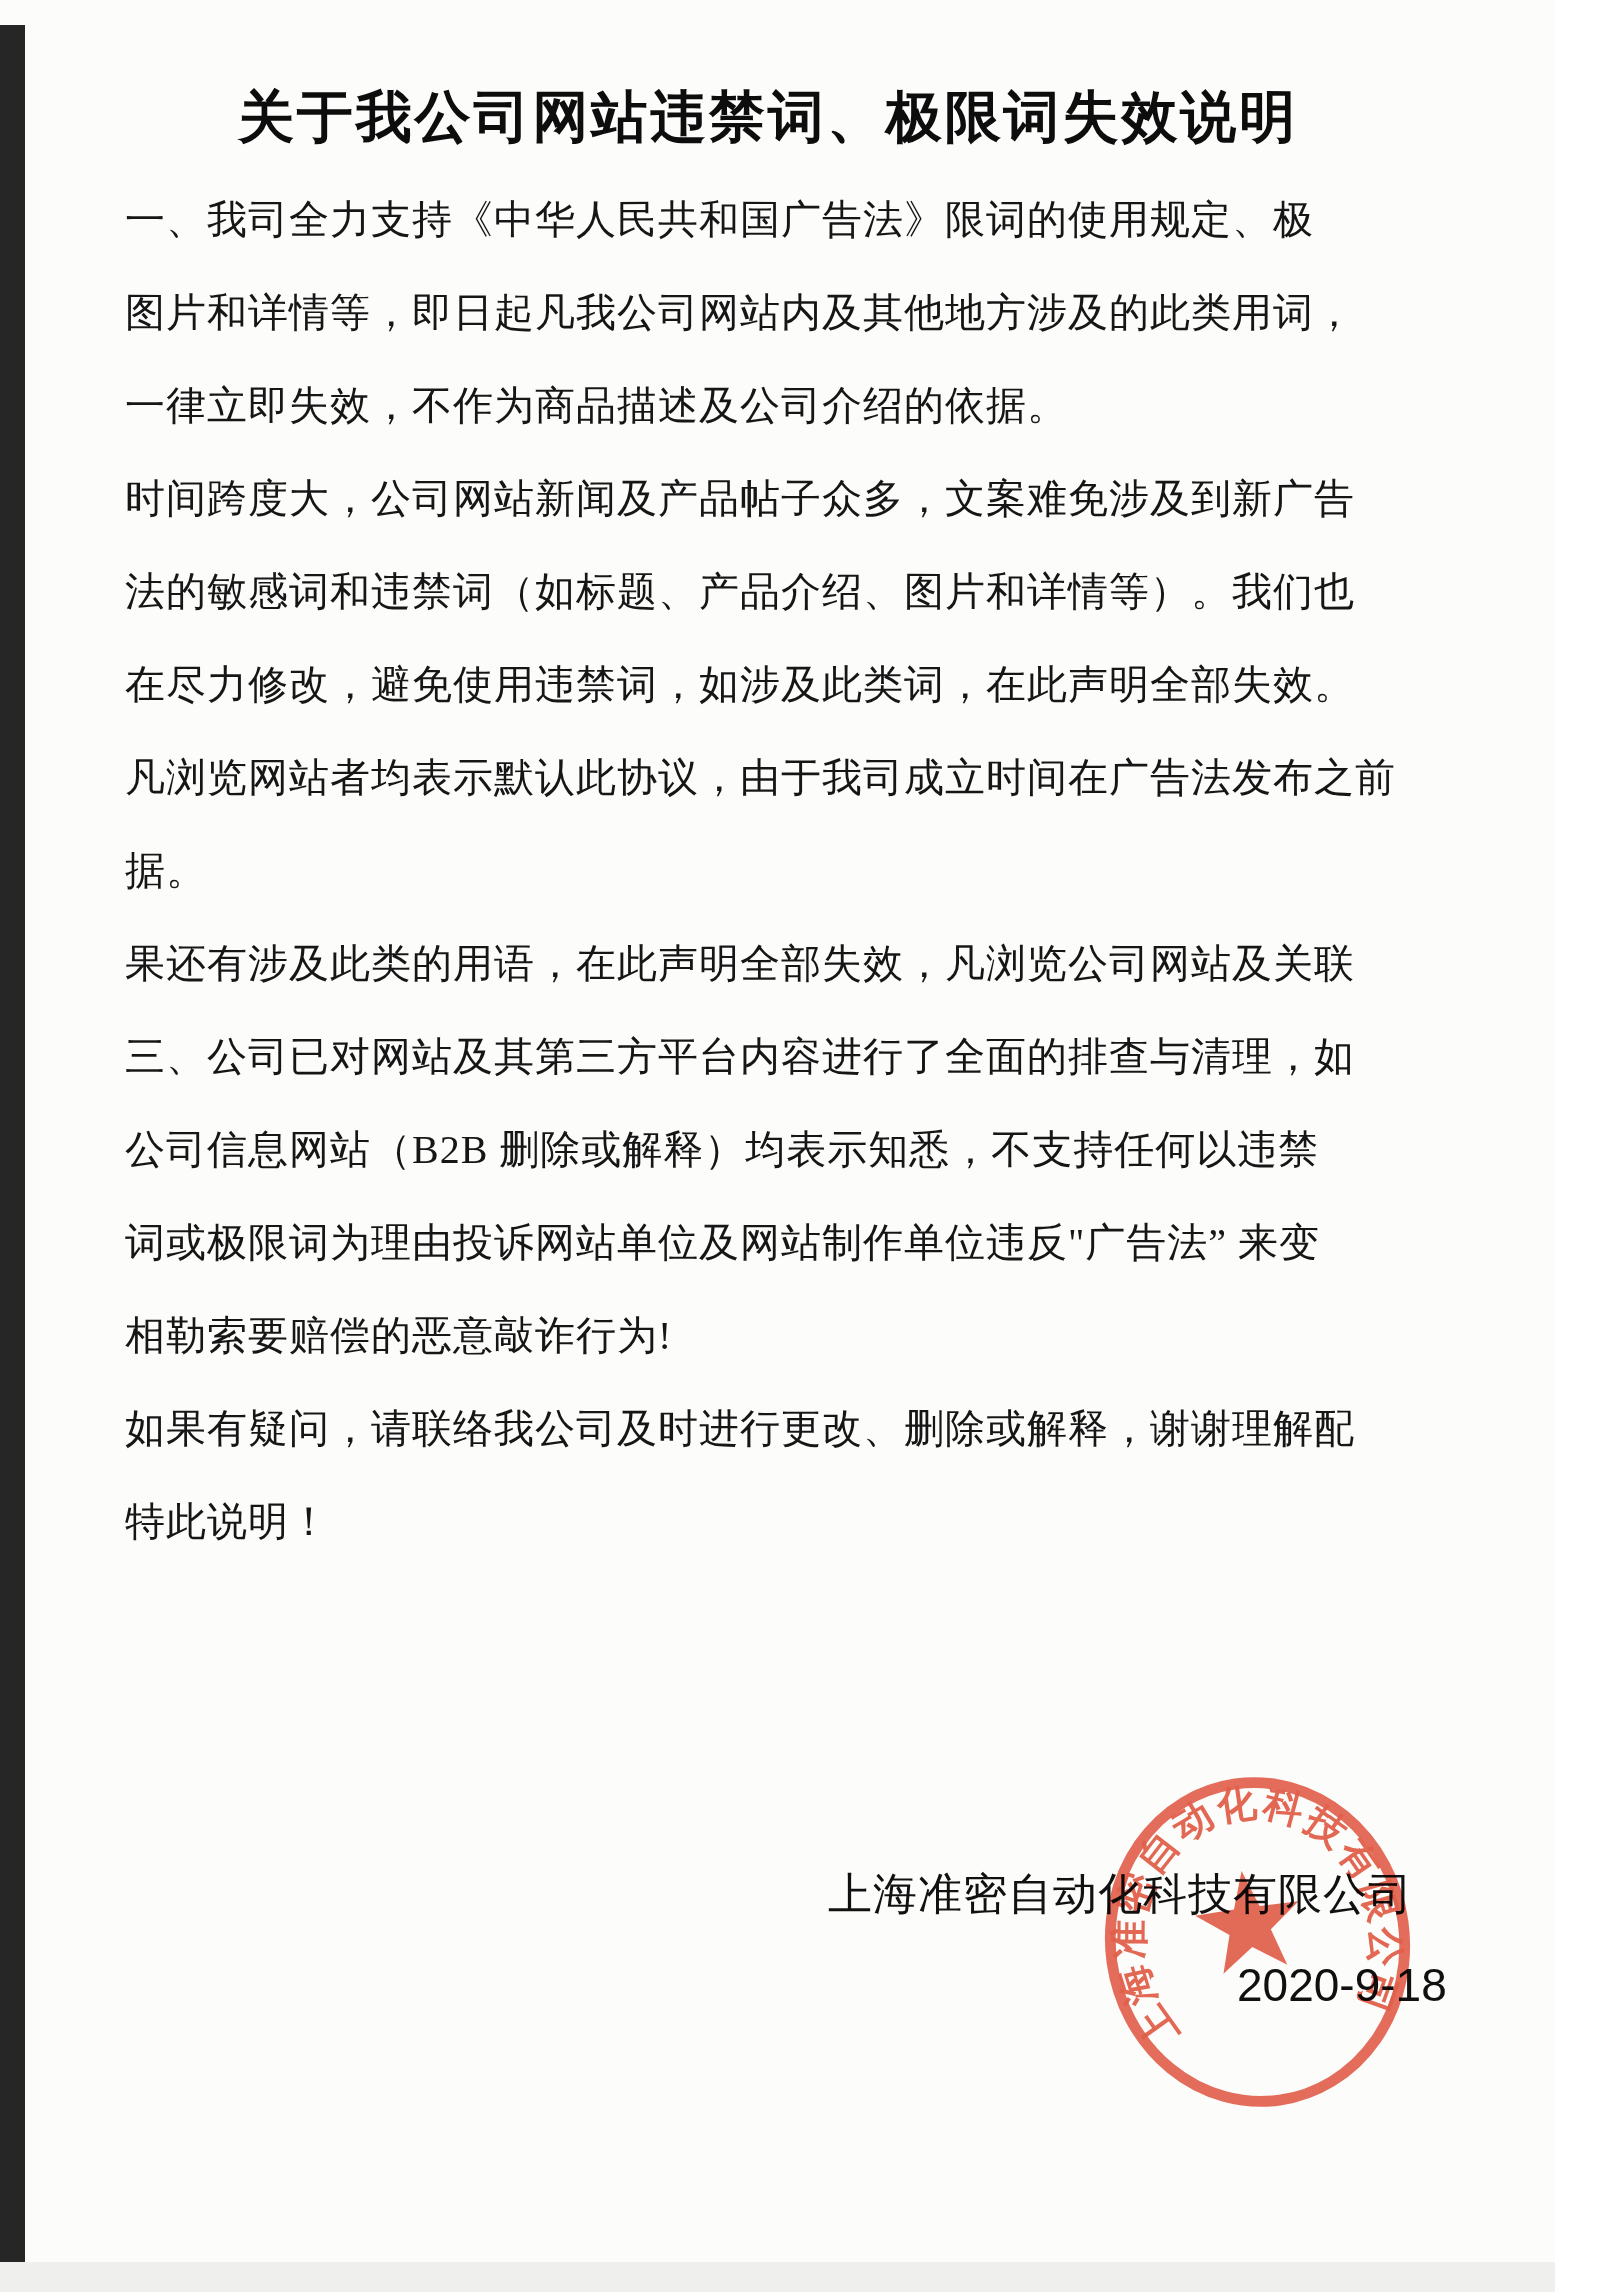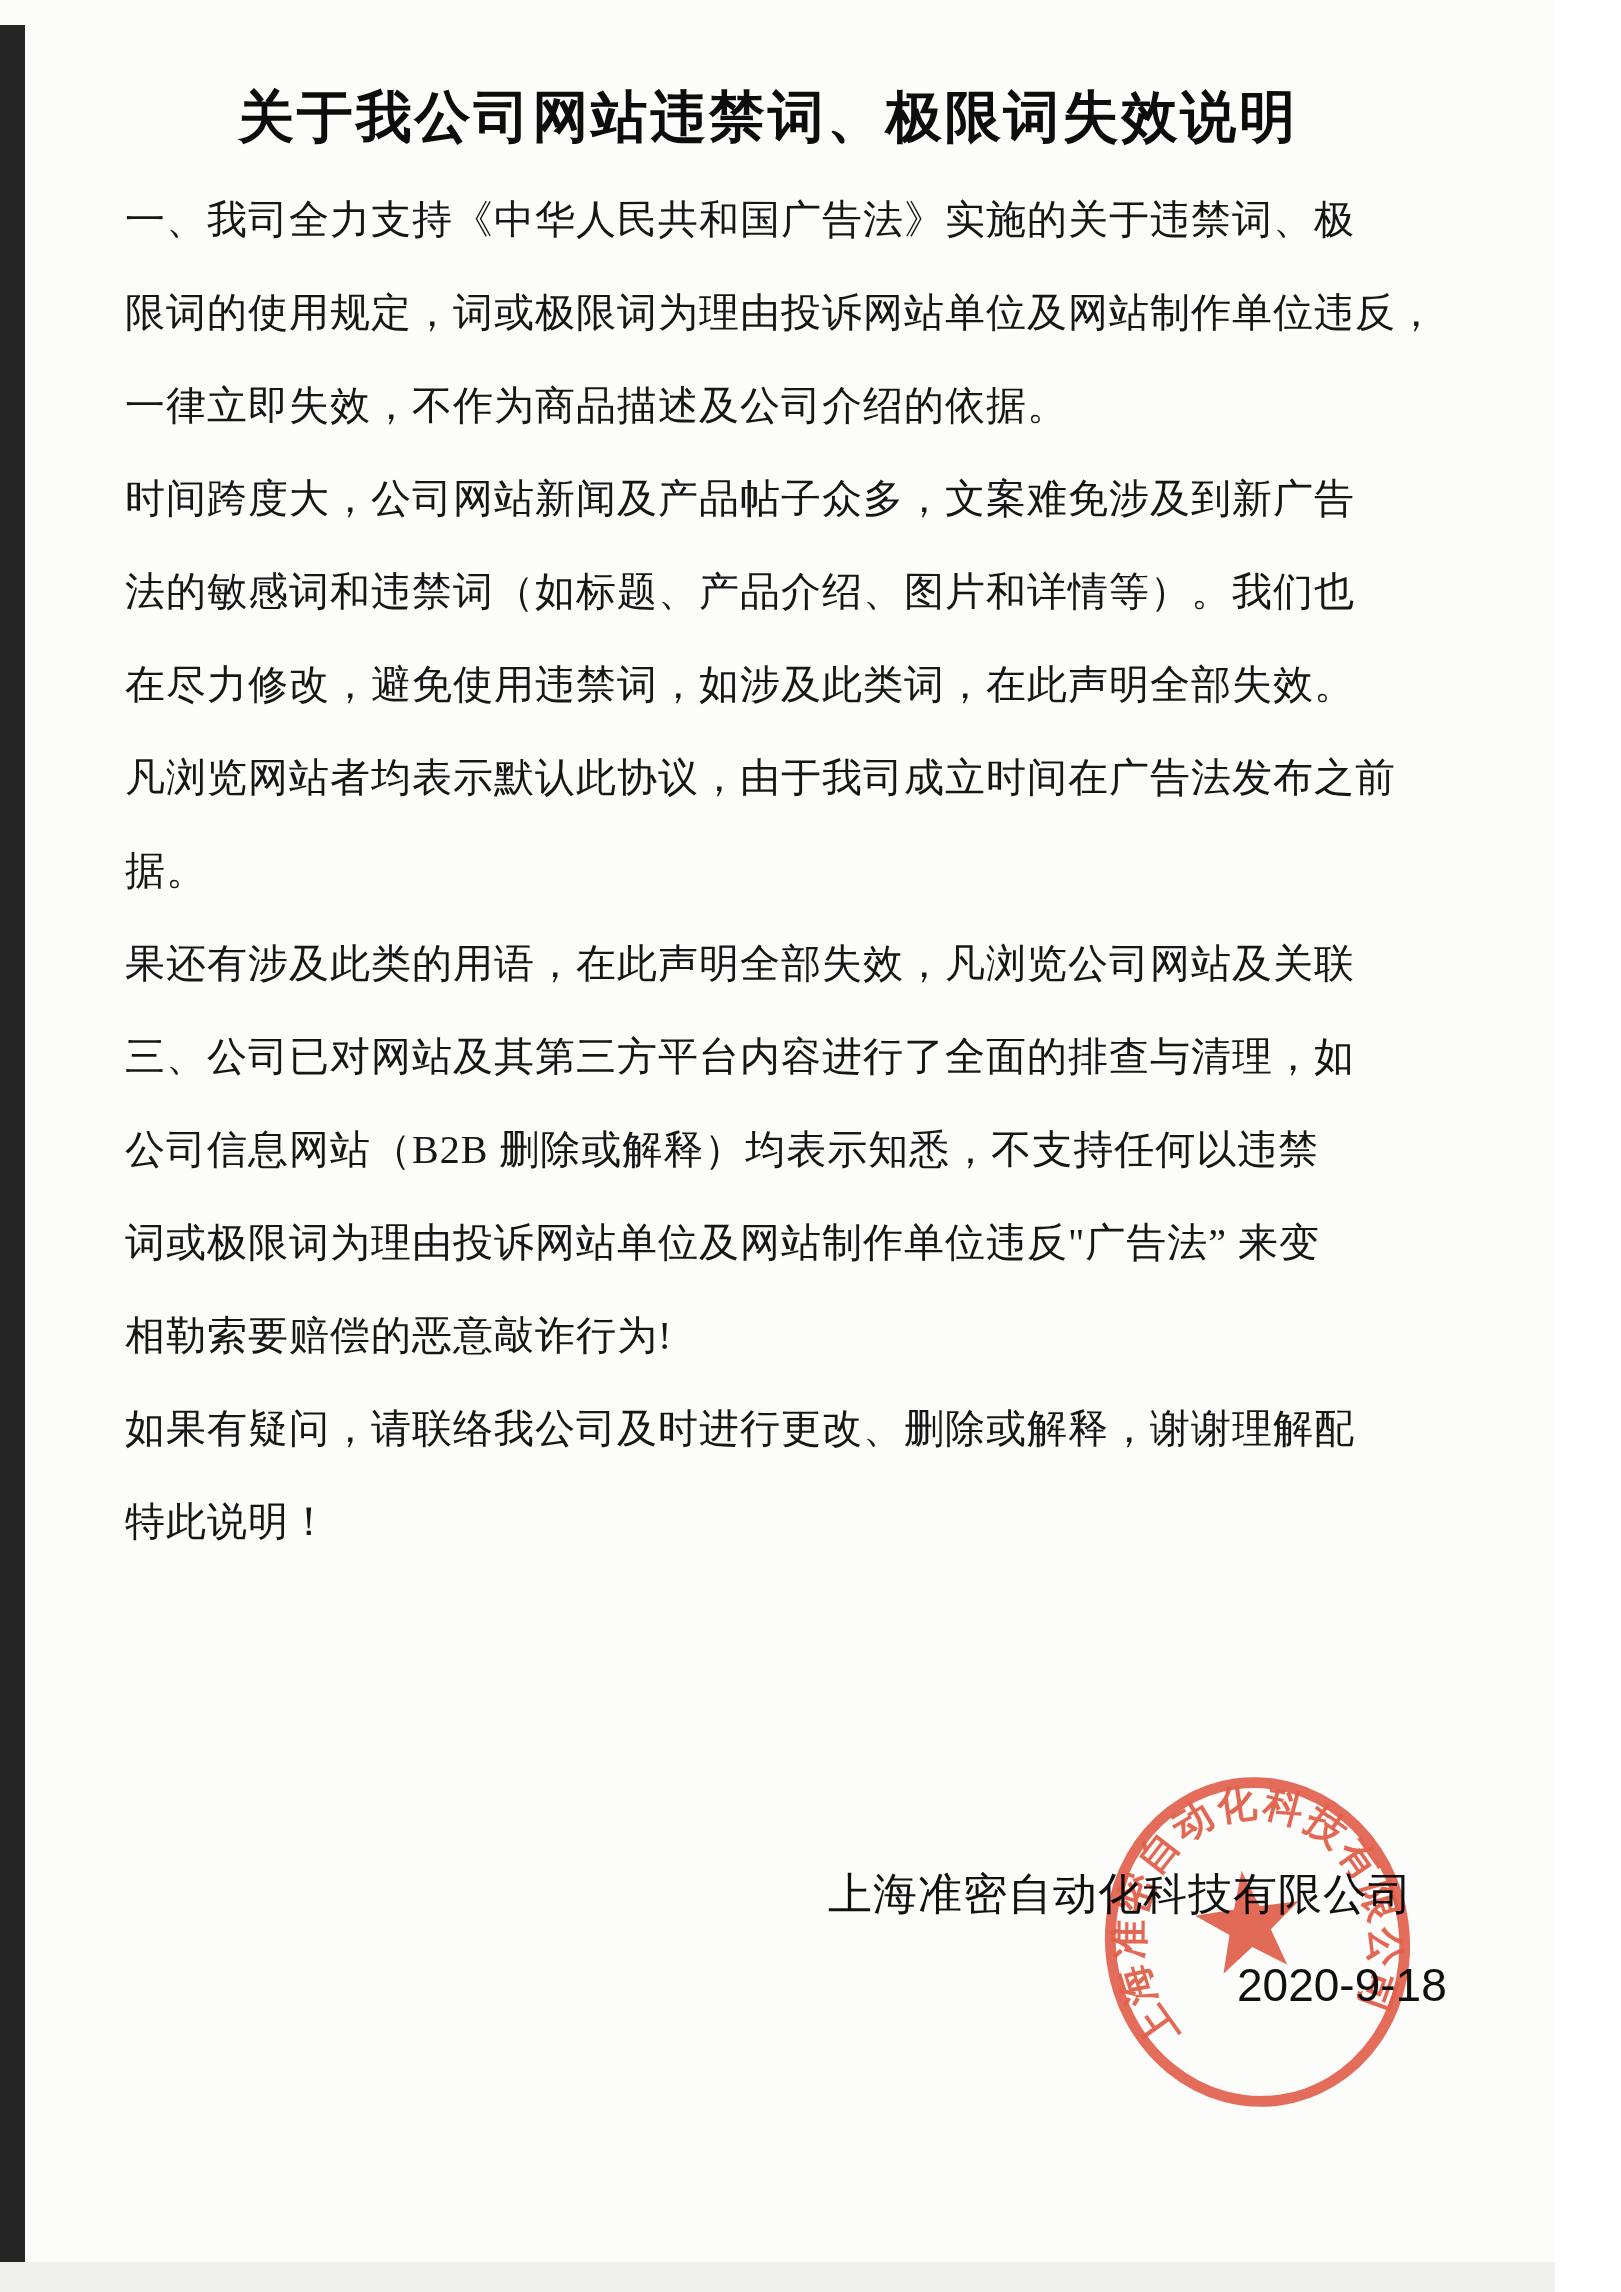--- a/index.html
+++ b/index.html
@@ -94,22 +94,22 @@
 
 <div class="scan">
 
   <div class="edge-left"></div>
   <div class="edge-right"></div>
   <div class="bottom-band"></div>
 
   <div class="doc-title">关于我公司网站违禁词、极限词失效说明</div>
 
   <div class="doc-body">
-    <div class="doc-line">一、我司全力支持《中华人民共和国广告法》实施的关于违禁词、极</div>
-    <div class="doc-line">限词的使用规定，词或极限词为理由投诉网站单位及网站制作单位违反，</div>
+    <div class="doc-line">一、我司全力支持《中华人民共和国广告法》限词的使用规定、极</div>
+    <div class="doc-line">图片和详情等，即日起凡我公司网站内及其他地方涉及的此类用词，</div>
     <div class="doc-line">一律立即失效，不作为商品描述及公司介绍的依据。</div>
     <div class="doc-line">时间跨度大，公司网站新闻及产品帖子众多，文案难免涉及到新广告</div>
     <div class="doc-line">法的敏感词和违禁词（如标题、产品介绍、图片和详情等）。我们也</div>
     <div class="doc-line">在尽力修改，避免使用违禁词，如涉及此类词，在此声明全部失效。</div>
     <div class="doc-line">凡浏览网站者均表示默认此协议，由于我司成立时间在广告法发布之前</div>
     <div class="doc-line">据。</div>
     <div class="doc-line">果还有涉及此类的用语，在此声明全部失效，凡浏览公司网站及关联</div>
     <div class="doc-line">三、公司已对网站及其第三方平台内容进行了全面的排查与清理，如</div>
     <div class="doc-line">公司信息网站（B2B 删除或解释）均表示知悉，不支持任何以违禁</div>
     <div class="doc-line">词或极限词为理由投诉网站单位及网站制作单位违反"广告法” 来变</div>

